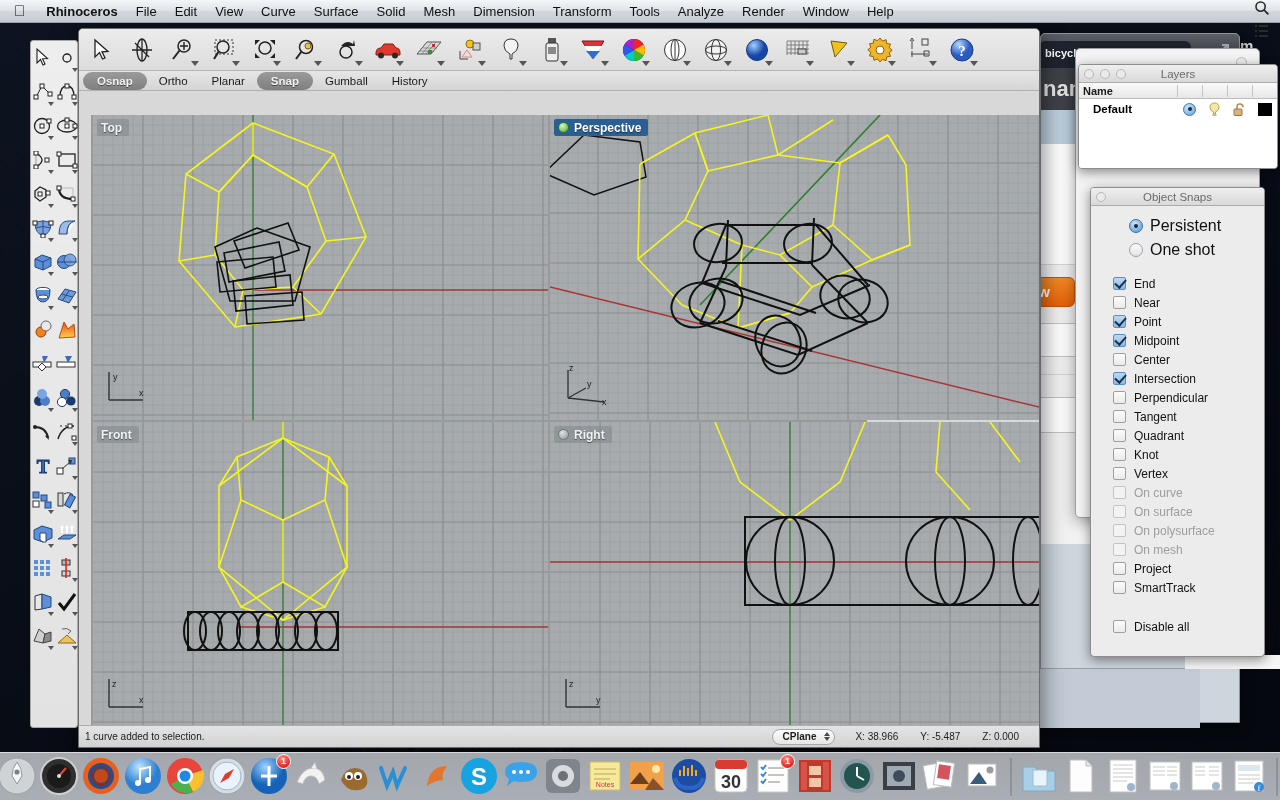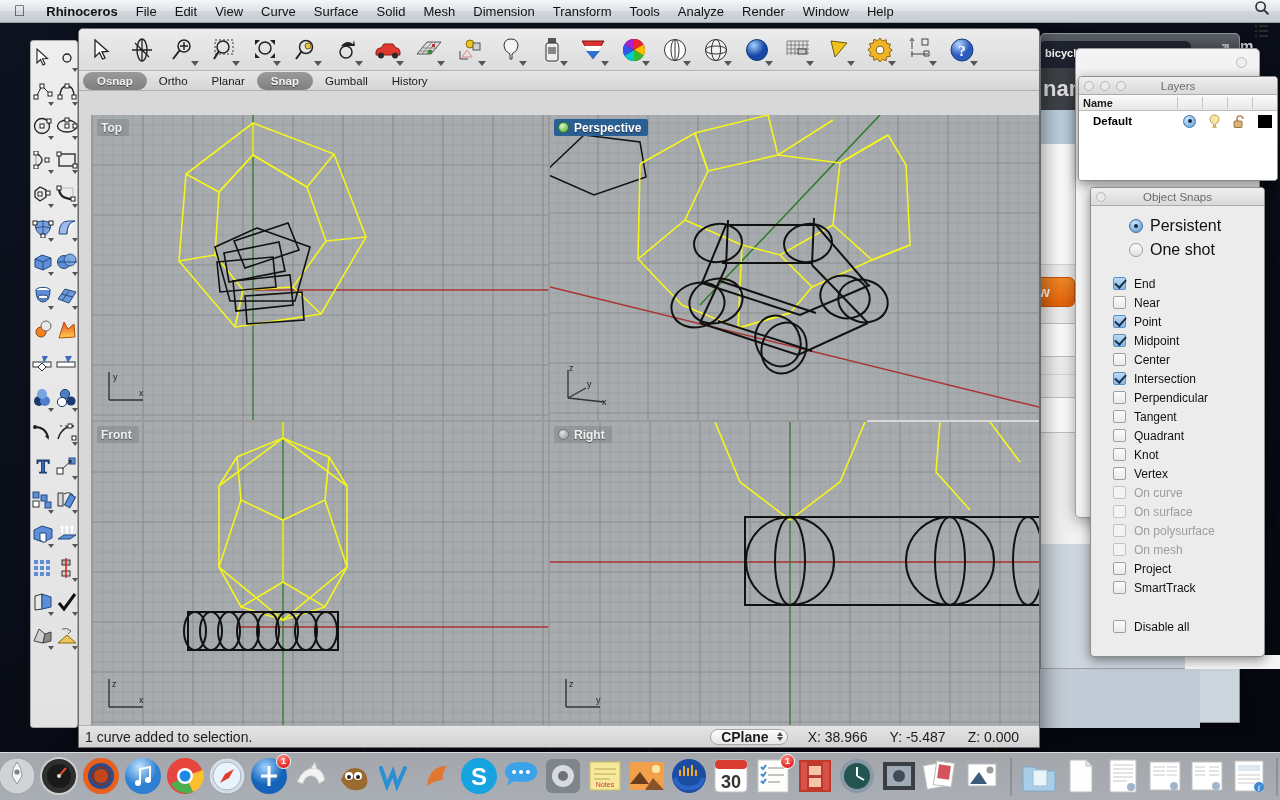--- a/index.html
+++ b/index.html
@@ -165,37 +165,37 @@
   .vplabel .bulb { width:11px; height:11px; border-radius:50%;
       background:radial-gradient(circle at 35% 30%,#dfe3e5,#8e9699); border:1px solid #6c7478; }
   .vplabel.active .bulb { background:radial-gradient(circle at 35% 30%,#d8f8c4,#49a42c); border-color:#2f7a1b;}
   .axistri { position:absolute; left:10px; bottom:14px; font-size:10px; color:#2e2e2e; }
 
   
   .statusbar {
     position:absolute; left:0; bottom:0; width:962px; height:22px;
     background:linear-gradient(to bottom,#e4e4e4,#d2d2d2);
     border-top:1px solid #aeaeae; display:flex; align-items:center;
-    font-size:14px; color:#1c1c1c; padding-left:6px;
+    font-size:10px; color:#1c1c1c; padding-left:6px;
   }
   .statusbar .cplane {
     margin-left:auto; display:flex; align-items:center; gap:4px;
     border:1px solid #a8a8a8; border-radius:9px; height:16px; padding:0 4px 0 10px;
     background:linear-gradient(to bottom,#fdfdfd,#e6e6e6);
     font-weight:bold;
   }
   .statusbar .stepper { display:flex; flex-direction:column; gap:1px; margin-left:4px;}
   .statusbar .stepper i { width:0;height:0;border-left:3px solid transparent;border-right:3px solid transparent; }
   .statusbar .stepper i.up { border-bottom:4px solid #4a4a4a; }
   .statusbar .stepper i.dn { border-top:4px solid #4a4a4a; }
   .statusbar .coord { padding:0 22px 0 0; white-space:nowrap; }
 
   
   #layers {
-    position:absolute; left:1078px; top:76px; width:200px; height:105px;
+    position:absolute; left:1078px; top:64px; width:200px; height:105px;
     background:#f0f0f0; border:1px solid #8d8d8d; border-radius:4px;
     z-index:40; box-shadow:0 3px 12px rgba(0,0,0,.45); overflow:hidden;
   }
   .palhead {
     height:18px; background:linear-gradient(to bottom,#efefef,#d9d9d9);
     border-bottom:1px solid #acacac; position:relative;
     text-align:center; line-height:18px; font-size:11.5px; color:#6a6a6a;
   }
   .palhead .dots { position:absolute; left:5px; top:4px; display:flex; gap:6px; }
   .palhead .dots i { width:10px;height:10px;border-radius:50%;background:#eaeaea;border:1px solid #b8b8b8;display:block;}

